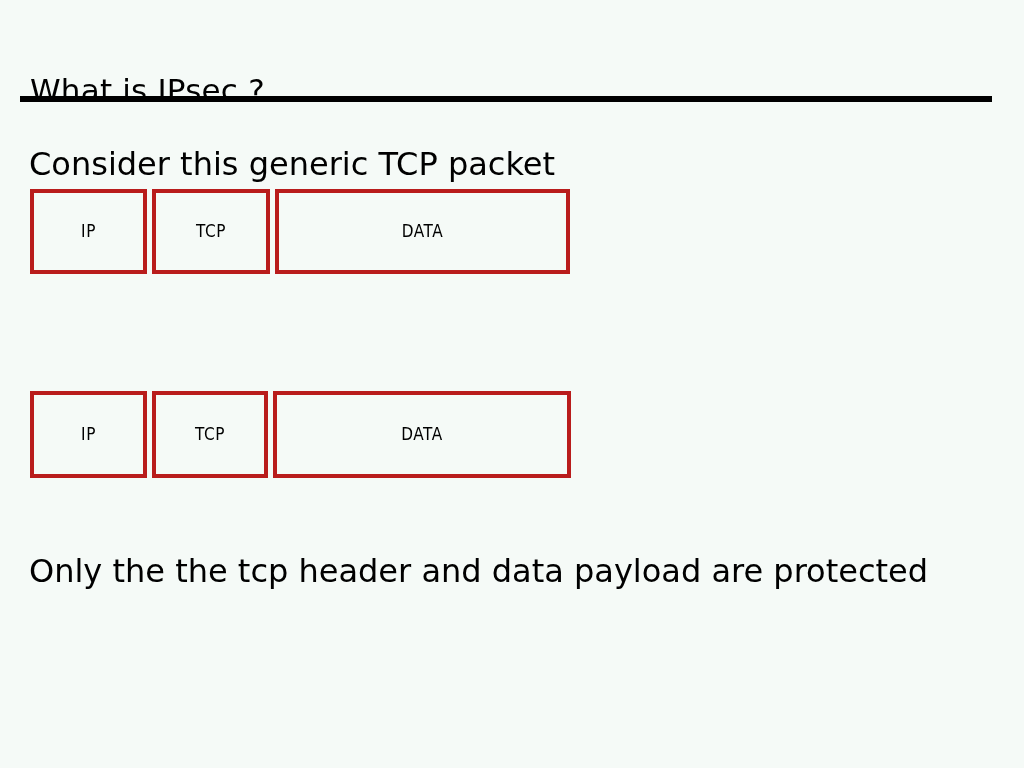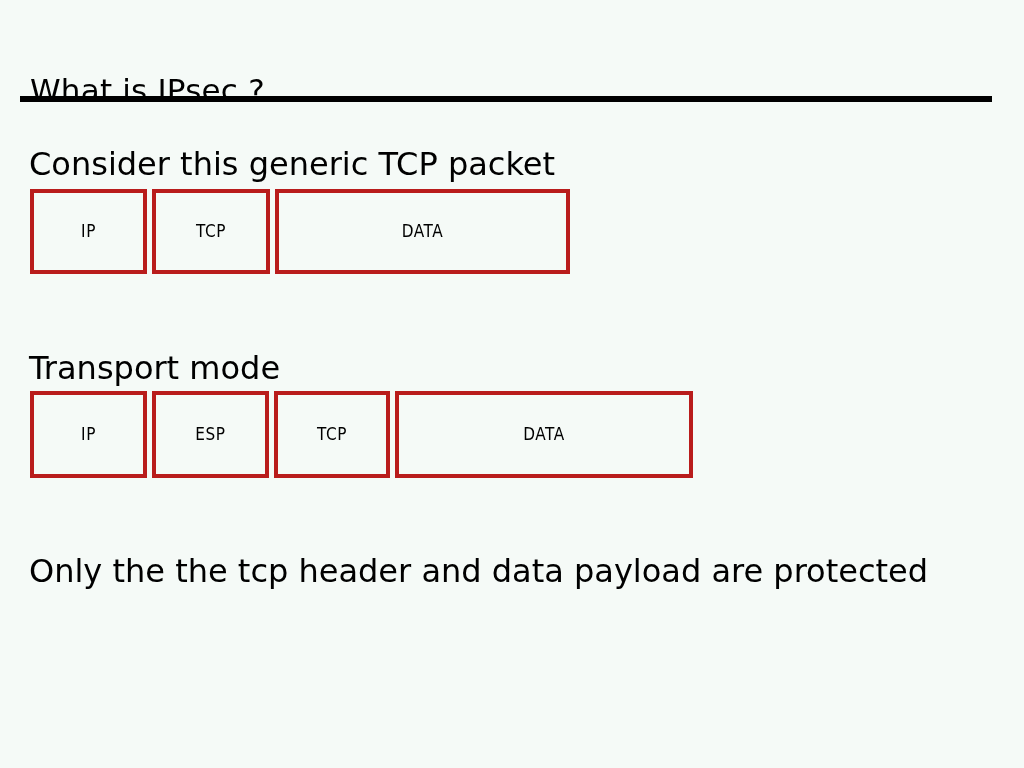--- a/index.html
+++ b/index.html
@@ -99,28 +99,24 @@
       <span class="field-label">IP</span>
     </div>
     <div class="field-box" style="width:118px">
       <span class="field-label">TCP</span>
     </div>
     <div class="field-box" style="width:295px">
       <span class="field-label">DATA</span>
     </div>
   </div>
 
-  <div class="caption caption-transport">Transport mode</div>
 
   <div class="packet-row packet-row-2">
     <div class="field-box" style="width:117px">
       <span class="field-label">IP</span>
-    </div>
-    <div class="field-box" style="width:117px">
-      <span class="field-label">ESP</span>
     </div>
     <div class="field-box" style="width:116px">
       <span class="field-label">TCP</span>
     </div>
     <div class="field-box" style="width:298px">
       <span class="field-label">DATA</span>
     </div>
   </div>
 
   <div class="caption caption-note">Only the the tcp header and data payload are protected</div>

